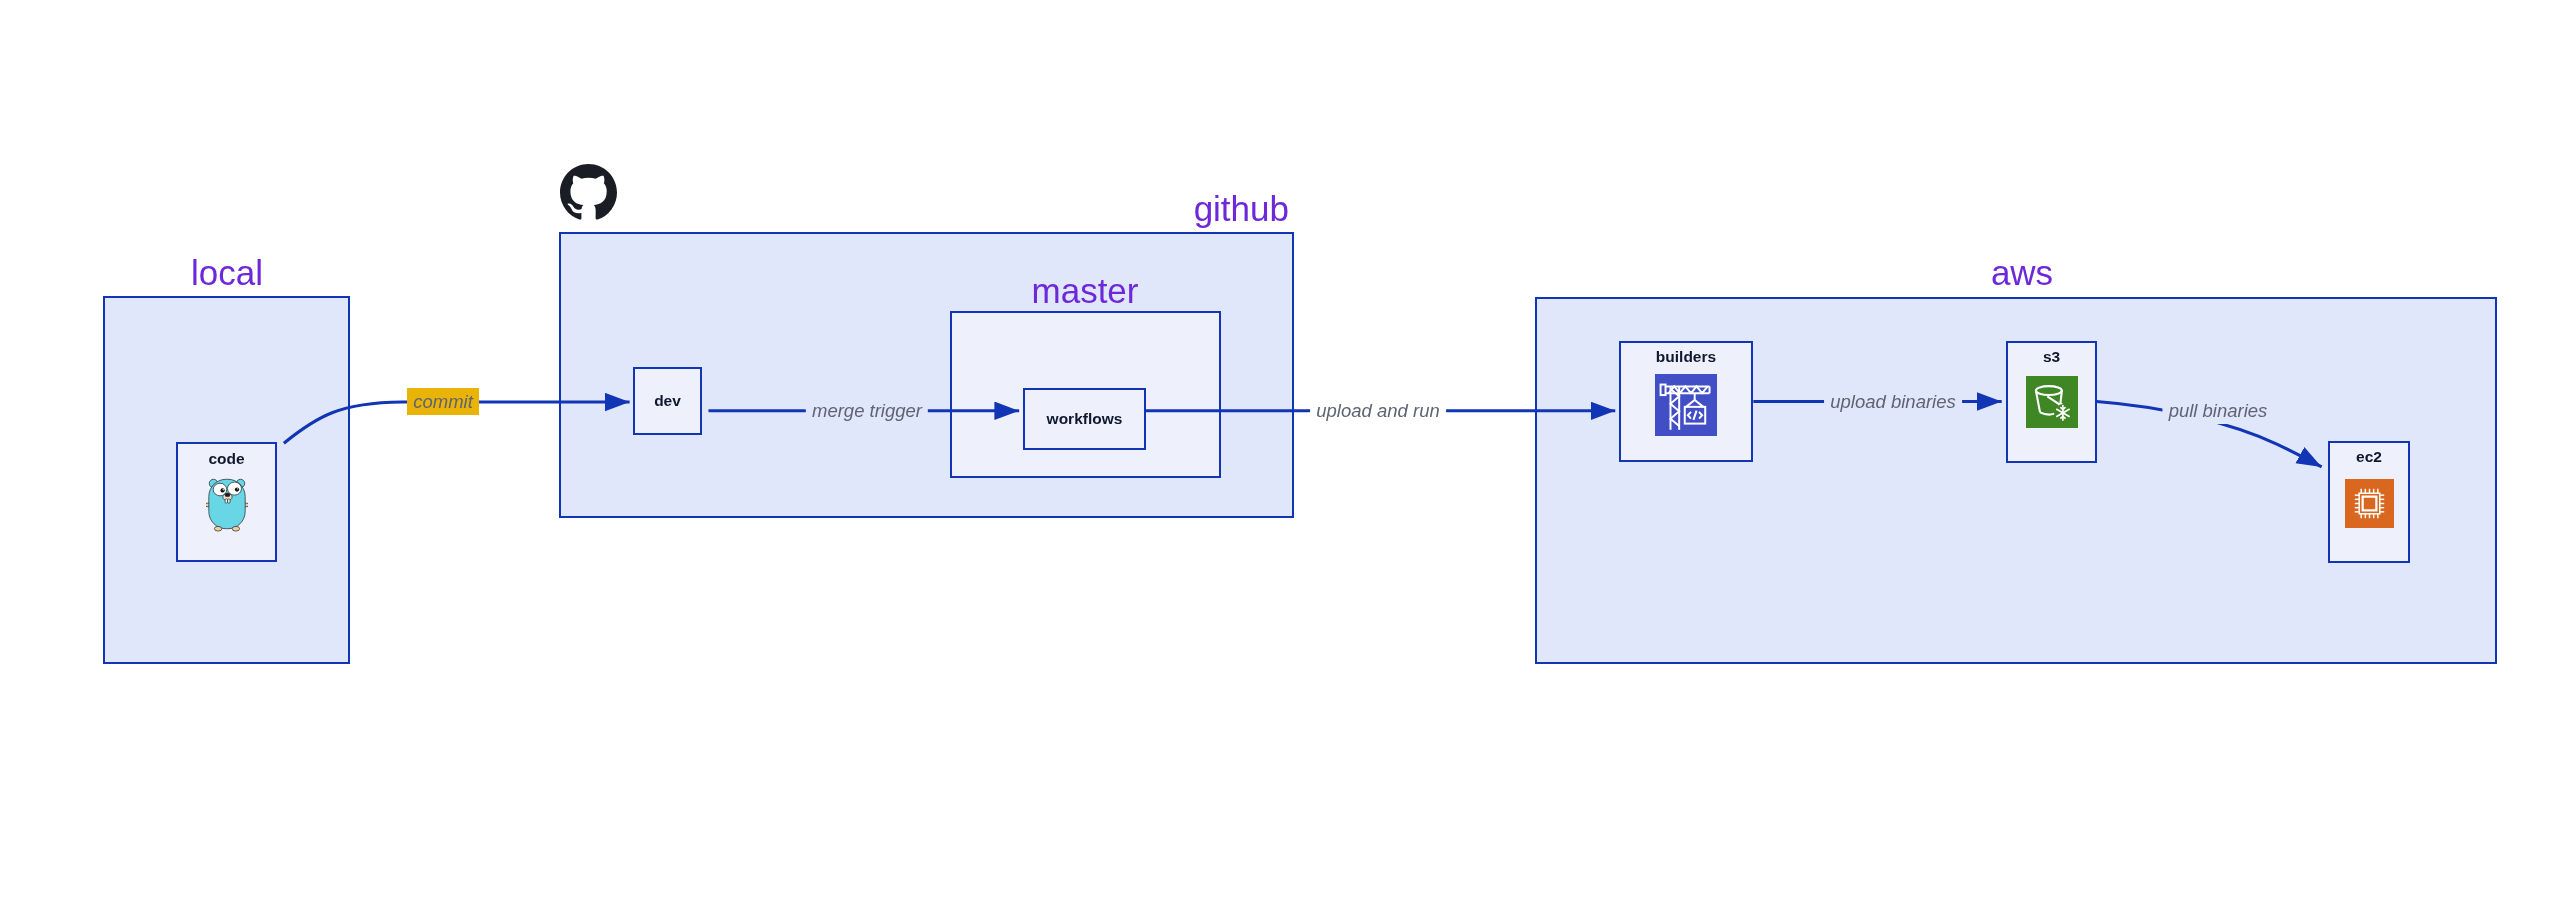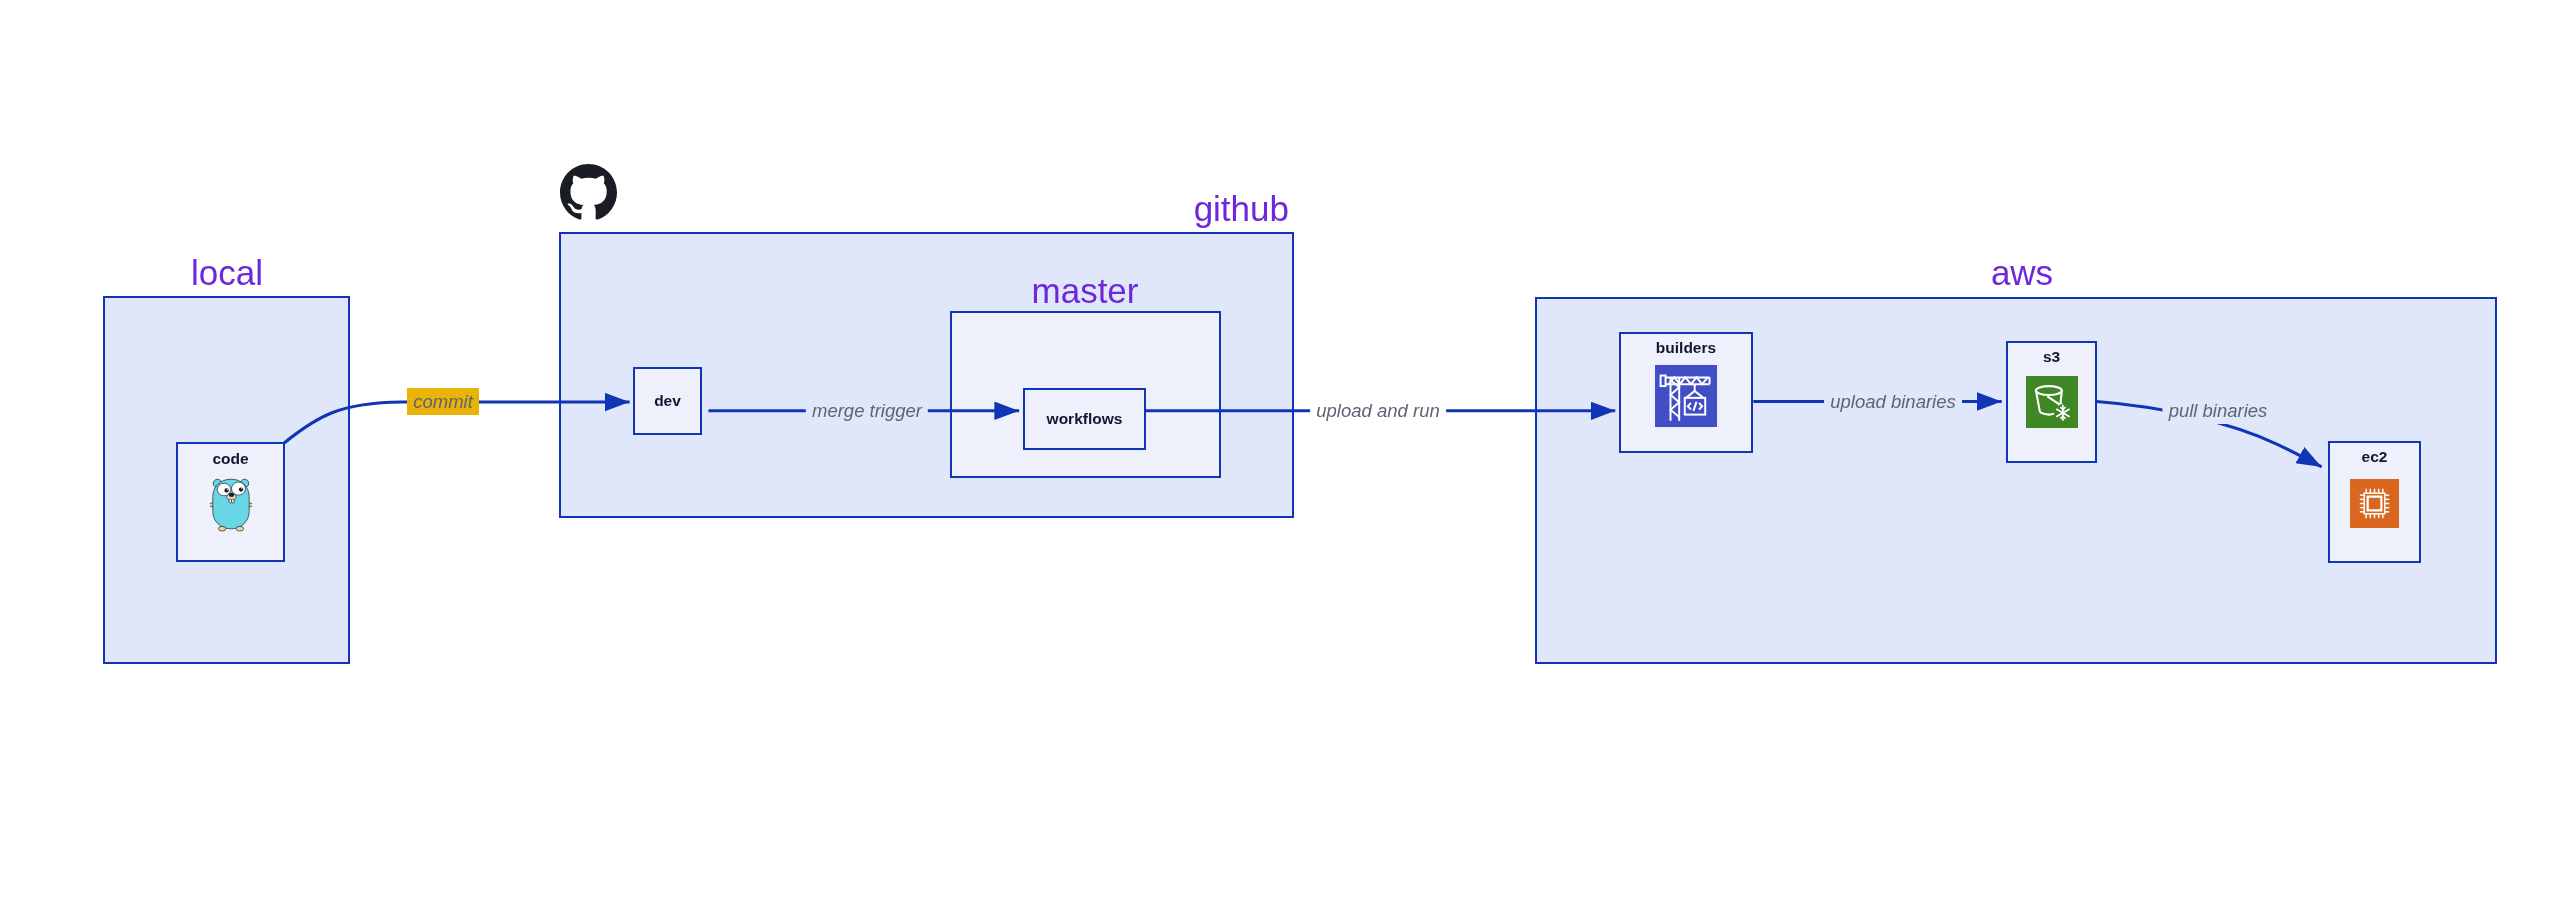--- a/index.html
+++ b/index.html
@@ -10,26 +10,26 @@
   .container-box{position:absolute;background:#e1e7fa;border:2.6px solid #1135b5;box-sizing:border-box;}
   .box-local  {left:103px; top:296px; width:247px; height:368px;}
   .box-github {left:559px;top:232px; width:735px;height:286px;}
   .box-aws    {left:1535px;top:297px; width:962px;height:367px;}
   .box-master {position:absolute;left:950px;top:311px;width:271px;height:167px;
                background:#eef1fc;border:2.6px solid #1135b5;box-sizing:border-box;}
 
   
   .node{position:absolute;background:#eef1fc;border:2.6px solid #1135b5;box-sizing:border-box;
         display:flex;flex-direction:column;align-items:center;}
-  .node-code      {left:176px; top:442px; width:109px;height:120px;padding-top:6.2px;gap:7.2px;}
+  .node-code      {left:176px; top:442px; width:101px;height:120px;padding-top:6.2px;gap:7.2px;}
   .node-dev       {left:633px;top:367px; width:69px;height:68px;justify-content:center;}
   .node-workflows {left:1023px;top:388px; width:123px;height:62px;justify-content:center;}
-  .node-builders  {left:1619px;top:332px; width:134px;height:121px;padding-top:5.2px;gap:8.2px;}
+  .node-builders  {left:1619px;top:341px; width:134px;height:121px;padding-top:5.2px;gap:8.2px;}
   .node-s3        {left:2006px;top:341px; width:91px;height:122px;padding-top:5.2px;gap:10px;}
-  .node-ec2       {left:2328px;top:441px; width:93px;height:122px;padding-top:5.2px;gap:12.4px;}
+  .node-ec2       {left:2328px;top:441px; width:82px;height:122px;padding-top:5.2px;gap:12.4px;}
   .node-label{font-weight:bold;font-size:15.5px;color:#10182f;letter-spacing:0;}
 
   
   .container-label{position:absolute;font-size:35px;color:#6d28d9;line-height:31px;white-space:nowrap;}
   .lbl-local  {left:227px; top:257px;transform:translateX(-50%);}
   .lbl-github {right:1315px;top:193px;}
   .lbl-master {left:1085px;top:275px;transform:translateX(-50%);}
   .lbl-aws    {left:2022px;top:257px;transform:translateX(-50%);}
 
   

